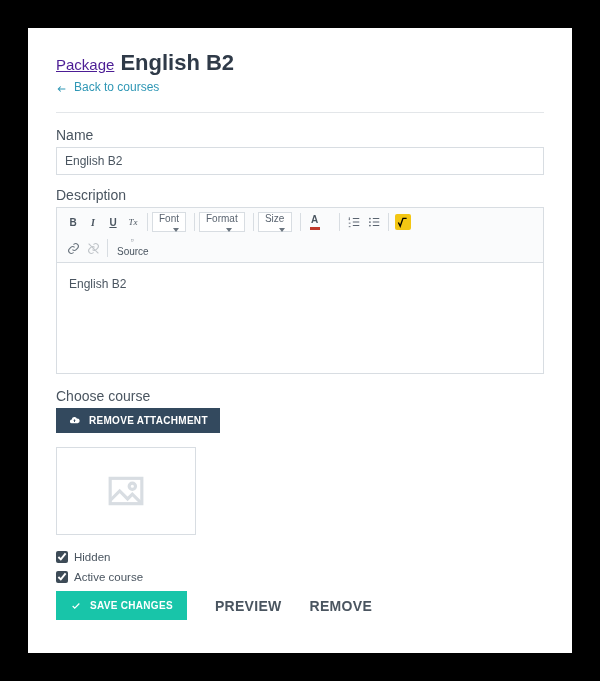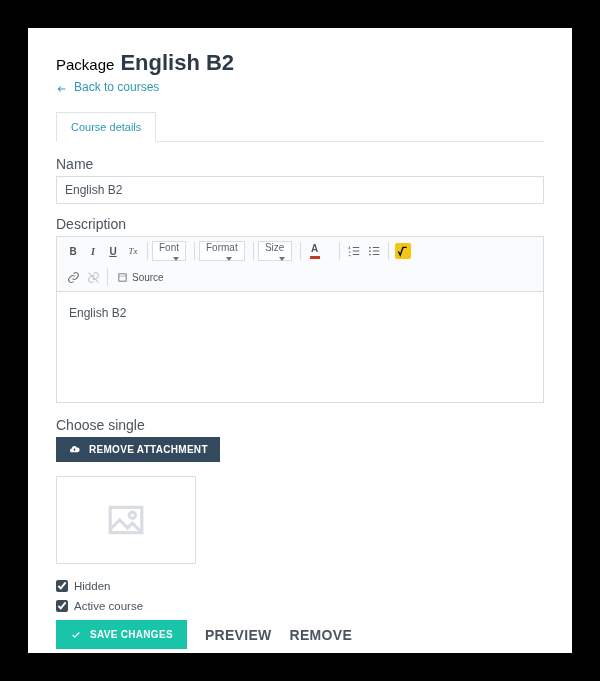--- a/index.html
+++ b/index.html
@@ -24,22 +24,23 @@
     box-shadow: 0 8px 24px rgba(0,0,0,.4);
     overflow: hidden;
   }
   .title-row {
     display: flex;
     align-items: baseline;
     gap: 6px;
     margin-bottom: 4px;
   }
   .title-prefix {
-    color: #000000;
+    color: #4c1d95;
     font-size: 15px;
+    text-decoration: underline;
   }
   .title-main {
     color: #2f3a48;
     font-size: 22px;
     font-weight: 700;
   }
   .back-link {
     color: #2f97b5;
     font-size: 12px;
     display: inline-flex;
@@ -180,21 +181,21 @@
     align-items: flex-end;
     gap: 6px;
     font-size: 11.5px;
     color: #4a5560;
     margin-bottom: 8px;
   }
   .chk-row input { width: 12px; height: 12px; cursor: pointer; accent-color: #3d4b57; }
   .actions {
     display: flex;
     align-items: center;
-    gap: 18px;
+    gap: 28px;
     margin-top: 8px;
   }
   .save-btn {
     background: #18c5a9;
     color: #fff;
     border: none;
     font-size: 10px;
     font-weight: 700;
     letter-spacing: .3px;
     padding: 9px 14px;
@@ -232,23 +233,20 @@
     </div>
 
     <div class="back-link">
       <svg viewBox="0 0 24 24">
           <path fill="none" stroke="#2f97b5" stroke-width="2.5" d="M20 12H4M9 6l-6 6 6 6"></path>
         </svg>
       <span>Back to courses</span>
     </div>
 
     <div class="tabs">
-      <div class="tab active">
-        <span>Course details</span>
-      </div>
     </div>
 
     <label class="label">Name</label>
     <input class="text-input" type="text" value="English B2" style="">
 
     <label class="label">Description</label>
 
     <div class="editor">
       <div class="toolbar">
         <span class="tb-btn" style="font-weight:900;">B</span>
@@ -313,33 +311,33 @@
             <svg width="13" height="13" viewBox="0 0 24 24">
                 <path fill="none" stroke="#6b757f" stroke-width="2" d="M10 14a5 5 0 0 0 7 0l3-3a5 5 0 0 0-7-7l-1 1M14 10a5 5 0 0 0-7 0l-3 3a5 5 0 0 0 7 7l1-1"></path>
               </svg>
           </span>
           <span class="tb-btn" style="opacity:.4;">
             <svg width="13" height="13" viewBox="0 0 24 24">
                 <path fill="none" stroke="#6b757f" stroke-width="2" d="M10 14a5 5 0 0 0 7 0l3-3a5 5 0 0 0-7-7l-1 1M14 10a5 5 0 0 0-7 0l-3 3a5 5 0 0 0 7 7l1-1M3 3l18 18"></path>
               </svg>
           </span>
           <span class="tb-sep"></span>
-          <span class="tb-btn" style="width:auto;padding:0 4px;gap:4px;">
+          <span class="tb-btn" style="width:auto;padding:0 4px;gap:4px;flex-direction:column;">
             <svg width="11" height="11" viewBox="0 0 24 24">
                 <rect x="4" y="4" width="16" height="16" fill="none" stroke="#6b757f" stroke-width="2"></rect>
                 <path stroke="#6b757f" d="M4 9h16"></path>
               </svg>
             <span>Source</span>
           </span>
         </div>
       </div>
       <div class="editor-body" contenteditable="true" style="">English B2</div>
     </div>
 
-    <label class="label">Choose single</label>
+    <label class="label">Choose course</label>
     <button class="choose-btn">
       <svg viewBox="0 0 24 24">
           <path fill="#fff" d="M19 18H6a4 4 0 010-8 6 6 0 0111.5-2A4.5 4.5 0 0119 18zM12 9l-3 3h2v3h2v-3h2l-3-3z"></path>
         </svg>
       <span>REMOVE ATTACHMENT</span>
     </button>
 
     <div class="img-placeholder">
       <svg viewBox="0 0 24 24">
           <rect x="2" y="4" width="20" height="16" fill="none" stroke="currentColor" stroke-width="2"></rect>

